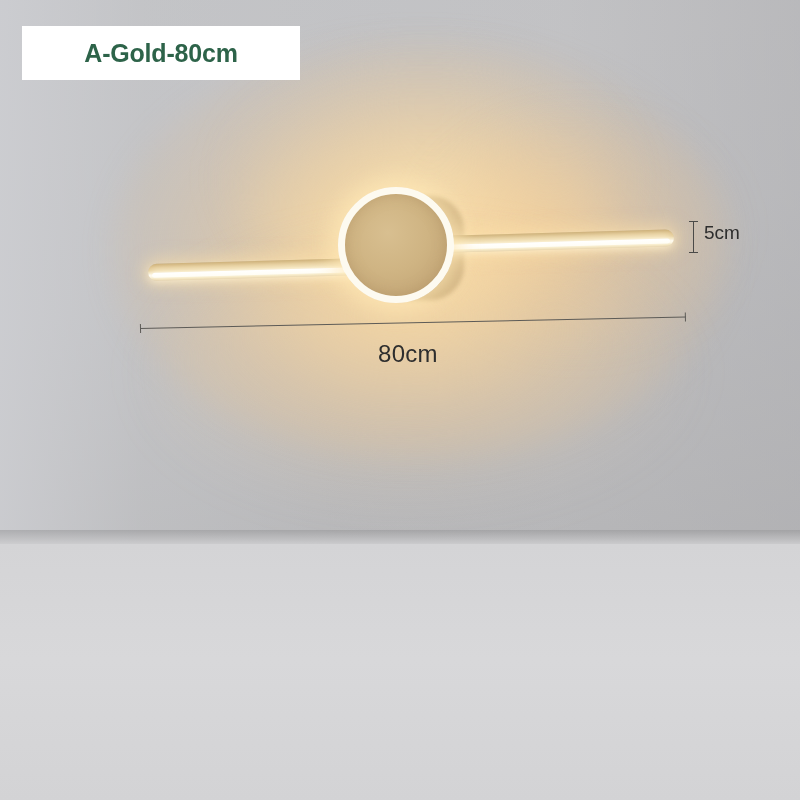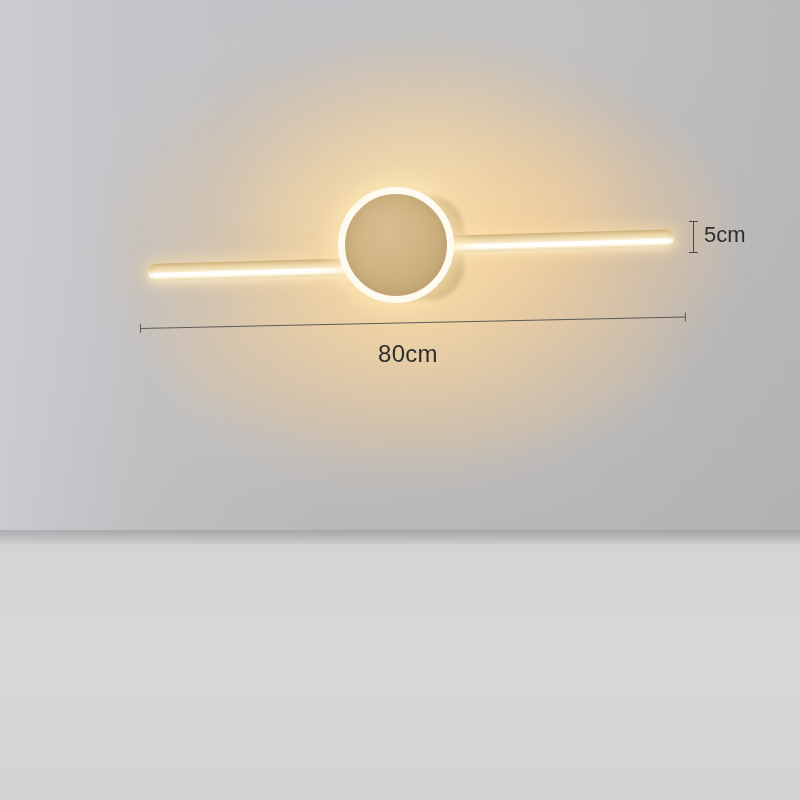--- a/index.html
+++ b/index.html
@@ -227,21 +227,21 @@
     width: 9px;
     height: 1px;
     background: #4a4a48;
   }
   .bracket-5::before { top: 0; }
   .bracket-5::after { bottom: 0; }
   .label-5 {
     position: absolute;
     left: 704px;
     top: 222px;
-    font-size: 22px;
+    font-size: 19px;
     color: #2e2e2e;
   }
 
   
   .badge {
     position: absolute;
     left: 22px;
     top: 26px;
     width: 278px;
     height: 54px;
@@ -295,18 +295,21 @@
       <span class="dim-cap right"></span>
     </div>
     <div class="label-80">80cm</div>
 
     <div class="bracket-5"></div>
     <div class="label-5">5cm</div>
 
     <div class="baseboard"></div>
   </div>
 
+  <div class="badge">
+    <span class="badge-text">A-Gold-80cm</span>
+  </div>
 
   <div class="spec-bg">
     
   </div>
 
 </div>
 
 </body></html>

